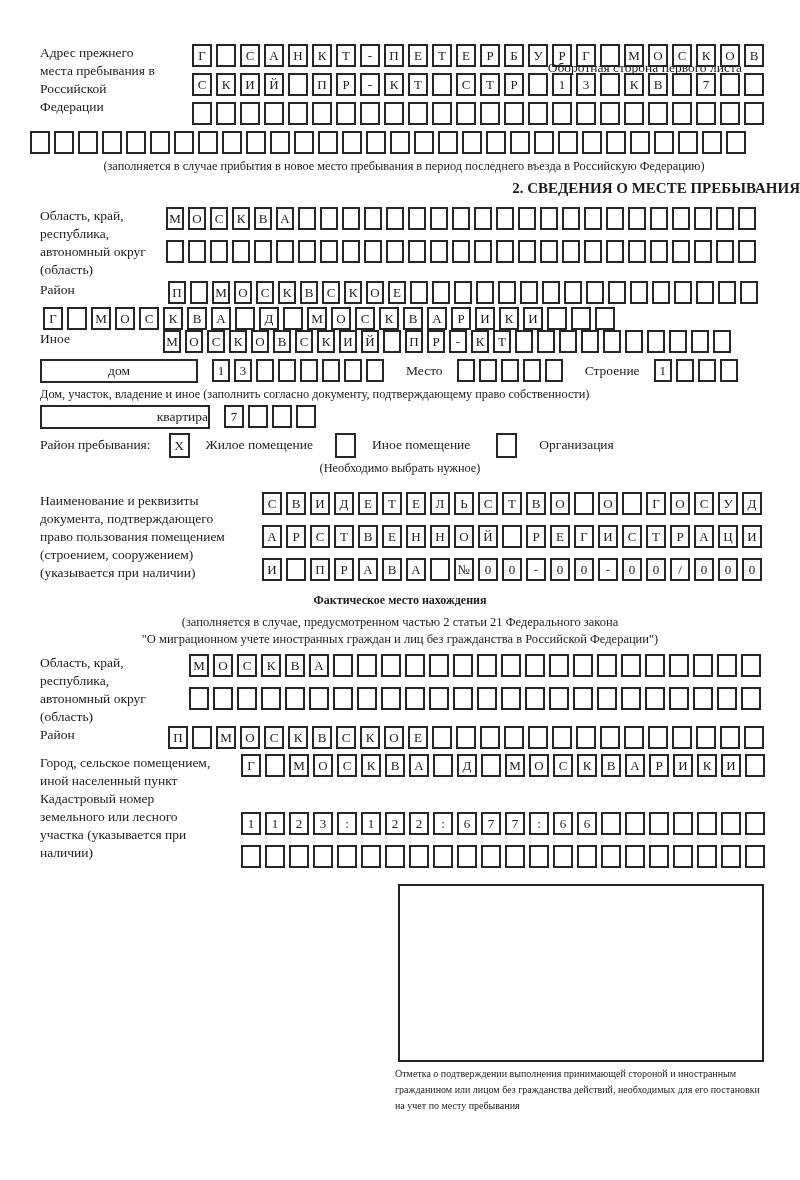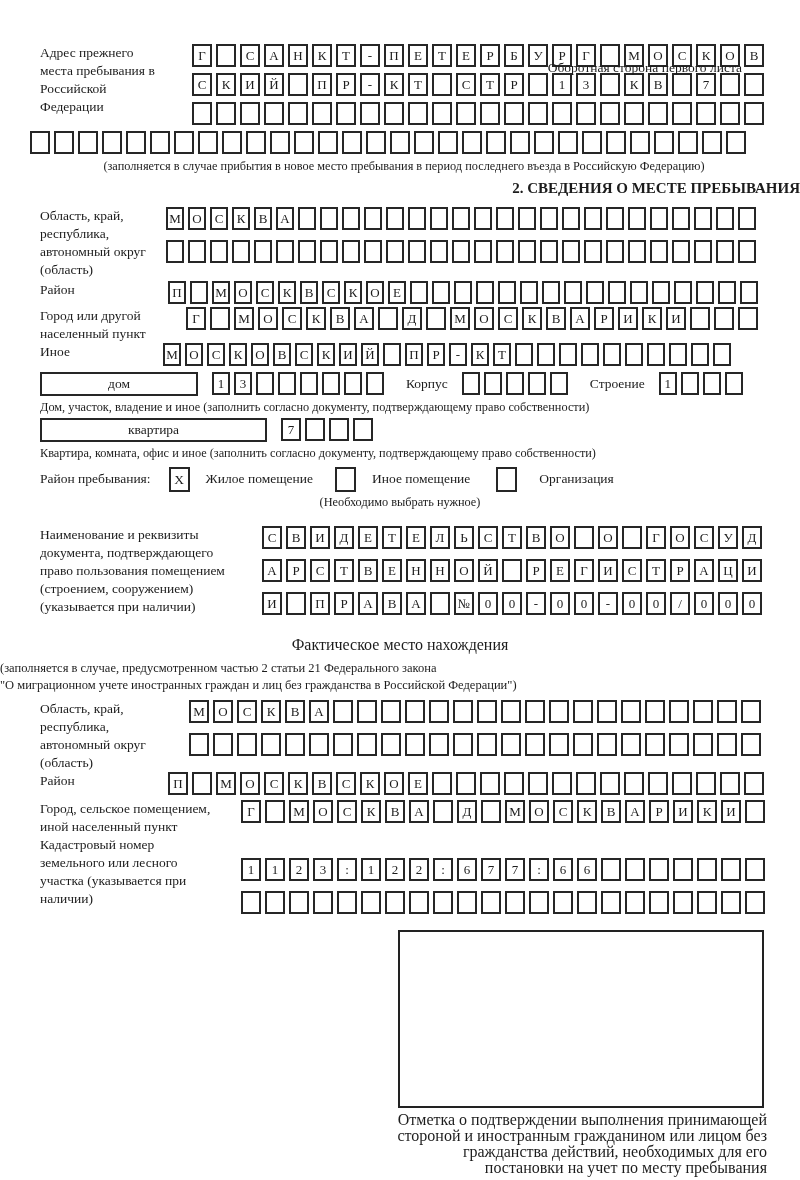--- a/index.html
+++ b/index.html
@@ -29,34 +29,34 @@
   .ml10{margin-left:10px;} .ml14{margin-left:14px;} .ml18{margin-left:18px;}
   .ml24{margin-left:24px;} .ml28{margin-left:28px;} .ml30{margin-left:30px;}
   .ml40{margin-left:40px;}
 
   .note{font-size:12.3px;}
   .center{text-align:center;}
   .sec-title{font-weight:bold;font-size:15px;text-align:right;margin:6px 0 10px 0;}
 
   .widebox{flex:none;box-sizing:border-box;height:24px;border:2px solid #262626;
            display:flex;align-items:center;justify-content:center;font-size:13.5px;}
-  .wb158{width:158px;} .wb205{width:227px;}
+  .wb158{width:158px;} .wb205{width:170px;justify-content:flex-end;}
   .inline-lbl{font-size:13.5px;line-height:24px;flex:none;}
 
   .cbox{flex:none;display:inline-flex;align-items:center;justify-content:center;
         box-sizing:border-box;width:21px;height:25px;border:2px solid #262626;
         font-size:13.5px;}
 
-  .fact-title{font-weight:normal;font-size:16px;text-align:center;margin:11px 0 6px 0;}
-  .fact-note{font-size:12.5px;line-height:17px;}
+  .fact-title{font-weight:bold;font-size:12px;text-align:center;margin:2px 0 6px 0;}
+  .fact-note{font-size:12.5px;line-height:17px;text-align:center;}
 
   .stamp-box{box-sizing:border-box;margin-left:398px;margin-top:6px;
              width:366px;height:178px;border:2px solid #222;}
-  .stamp-note{margin-left:395px;margin-top:4px;width:372px;text-align:right;
-              font-size:16px;line-height:16px;}
+  .stamp-note{margin-left:395px;margin-top:4px;width:372px;text-align:left;
+              font-size:10px;line-height:16px;}
 
   .mt5{margin-top:5px;padding-left:8px;} .mt6{margin-top:6px;} .mt44{margin-top:44px;}
   .mb0{margin-bottom:0;} .mb2{margin-bottom:2px;} .mb3{margin-bottom:3px;}
   .mb4{margin-bottom:4px;} .mb5{margin-bottom:5px;} .mb6{margin-bottom:6px;}
   .mb8{margin-bottom:16px;}
   .lh18{line-height:18px;}
   .cells-top22{margin-top:22px;}
 </style>
 </head>
 <body>
@@ -275,21 +275,20 @@
         <span class="cell"></span>
         <span class="cell"></span>
         <span class="cell"></span>
         <span class="cell"></span>
         <span class="cell"></span>
         <span class="cell"></span>
       </div>
   </div>
 
   <div class="field mb0">
-    <div class="lbl w135 lh18">Город или другой населенный пункт</div>
     <div class="cells p24 ml3">
         <span class="cell">Г</span>
         <span class="cell"></span>
         <span class="cell">М</span>
         <span class="cell">О</span>
         <span class="cell">С</span>
         <span class="cell">К</span>
         <span class="cell">В</span>
         <span class="cell">А</span>
         <span class="cell"></span>
@@ -350,21 +349,21 @@
     <div class="cells p22 ml6">
         <span class="cell">1</span>
         <span class="cell">3</span>
         <span class="cell"></span>
         <span class="cell"></span>
         <span class="cell"></span>
         <span class="cell"></span>
         <span class="cell"></span>
         <span class="cell"></span>
       </div>
-    <span class="inline-lbl ml10">Корпус</span>
+    <span class="inline-lbl ml10">Место</span>
     <div class="cells p22 ml6">
         <span class="cell"></span>
         <span class="cell"></span>
         <span class="cell"></span>
         <span class="cell"></span>
         <span class="cell"></span>
       </div>
     <span class="inline-lbl ml10">Строение</span>
     <div class="cells p22 ml6">
         <span class="cell">1</span>
@@ -379,21 +378,20 @@
     <div class="widebox wb205">
       <span>квартира</span>
     </div>
     <div class="cells p24 ml6">
         <span class="cell">7</span>
         <span class="cell"></span>
         <span class="cell"></span>
         <span class="cell"></span>
       </div>
   </div>
-  <div class="note ml40 mb6">Квартира, комната, офис и иное (заполнить согласно документу, подтверждающему право собственности)</div>
 
   <div class="field mb3">
     <span class="inline-lbl">Район пребывания:</span>
     <span class="cbox ml10">X</span>
     <span class="inline-lbl ml8">Жилое помещение</span>
     <span class="cbox ml14"></span>
     <span class="inline-lbl ml8">Иное помещение</span>
     <span class="cbox ml18"></span>
     <span class="inline-lbl ml14">Организация</span>
   </div>

